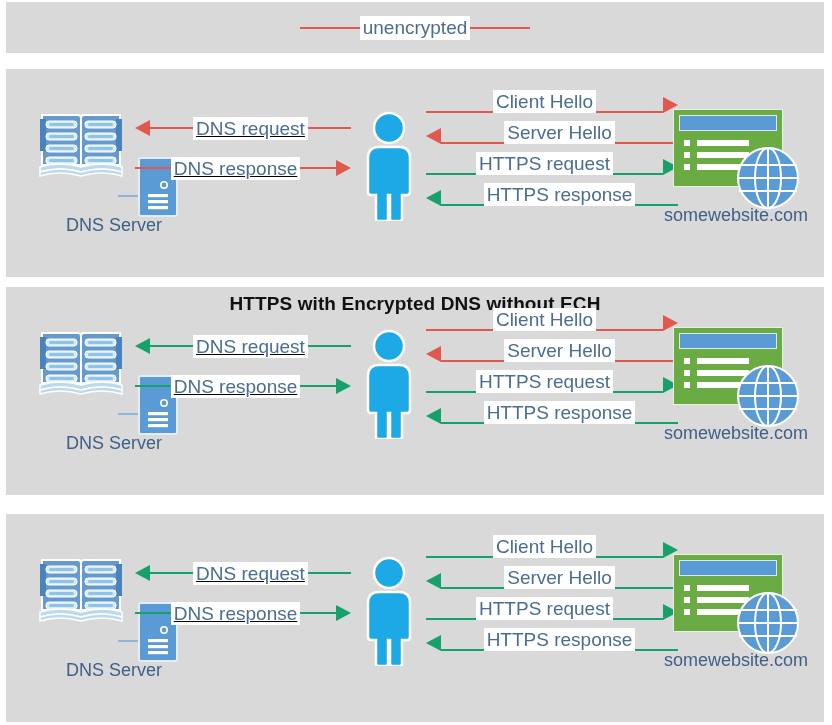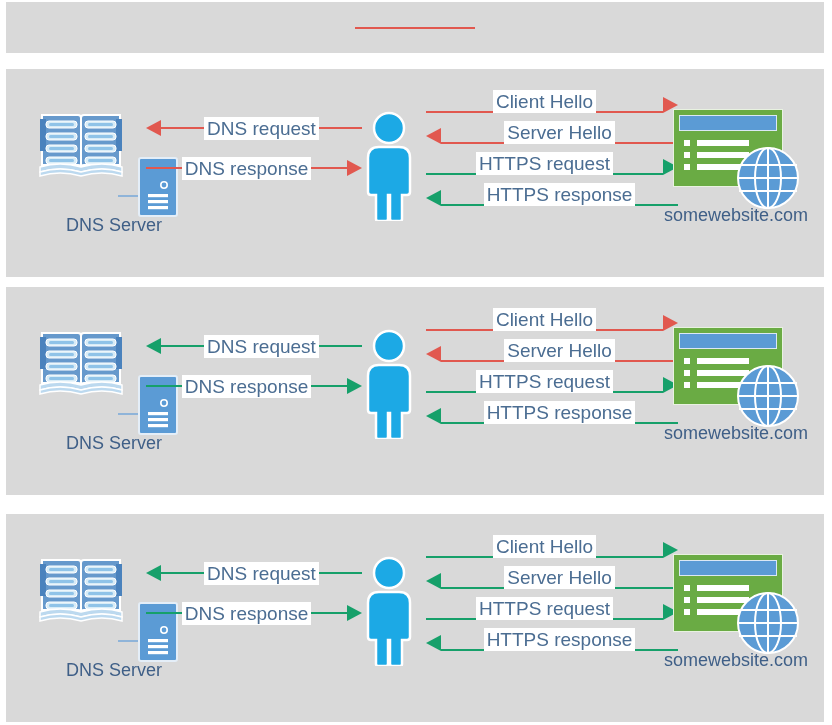--- a/index.html
+++ b/index.html
@@ -102,38 +102,39 @@
   }
   .head.right{border-left:15px solid currentColor;}
   .head.left{border-right:15px solid currentColor;}
 
   .red{color:#e1584f;}
   .green{color:#16a06a;}
   .seg.red,.flexseg.red{background:#e1584f;}
   .seg.green,.flexseg.green{background:#16a06a;}
 
   
-  .left-rows{position:absolute;left:140px;top:48px;width:216px;}
+  .left-rows{position:absolute;left:129px;top:48px;width:216px;text-decoration:underline;}
   .left-rows .arrow-row{position:relative;width:216px;}
   .left-rows .r1{margin-bottom:18px;}
 
   
   .right-rows{position:absolute;left:420px;top:22px;width:252px;}
   .right-rows .arrow-row{position:relative;width:252px;margin-bottom:9px;align-items:flex-end;}
 </style>
 </head>
 <body>
 
 <div class="sheet">
 
   <div class="panel legend-panel">
     <div class="legend-row">
 
       <div class="legend-item">
         <span class="legend-line red"></span>
+        <span class="legend-label">unencrypted</span>
         <span class="legend-line red"></span>
       </div>
 
 
     </div>
   </div>
 
   <div id="panels-host">
   <div class="panel p1">
     <div class="stage">
@@ -246,20 +247,21 @@
     <line x1="2" y1="18" x2="60" y2="18" stroke="#ffffff" stroke-width="2"></line>
     <line x1="1" y1="31" x2="61" y2="31" stroke="#ffffff" stroke-width="2"></line>
     <line x1="2" y1="44" x2="60" y2="44" stroke="#ffffff" stroke-width="2"></line>
   </svg></div>
         <div class="site-caption">somewebsite.com</div>
       </div>
 
     </div>
   </div>
   <div class="panel p2">
+    <div class="panel-title">HTTPS with Encrypted DNS without ECH</div>
     <div class="stage">
 
       <div class="dns-group">
         <div class="book"><svg viewBox="0 0 86 70" width="86" height="70">
     <path d="M4 6 h36 q3 0 3 3 v50 q0 -3 -3 -3 h-36 z" fill="#6699cc" stroke="#ffffff" stroke-width="2"></path>
     <path d="M82 6 h-36 q-3 0 -3 3 v50 q0 -3 3 -3 h36 z" fill="#6699cc" stroke="#ffffff" stroke-width="2"></path>
     <rect x="2" y="10" width="6" height="32" fill="#4a82bd"></rect>
     <rect x="78" y="10" width="6" height="32" fill="#4a82bd"></rect>
     <rect x="8" y="12" width="31" height="7" rx="3" fill="#d8ecf7" stroke="#ffffff" stroke-width="1"></rect>
                 <rect x="11" y="14" width="25" height="3" rx="1.5" fill="#8fc3e8"></rect>

